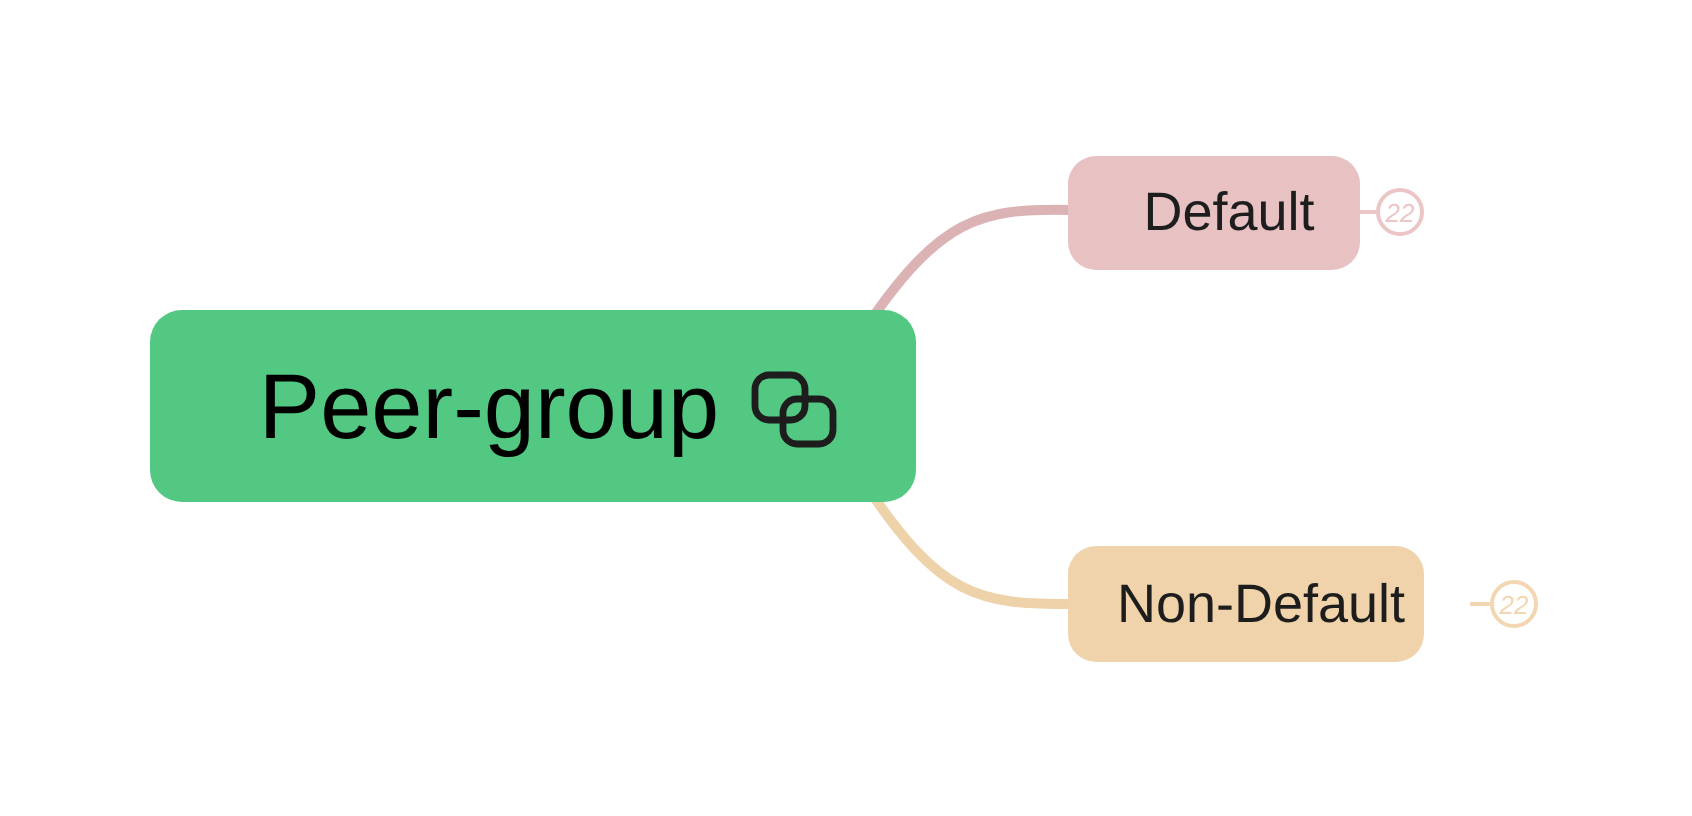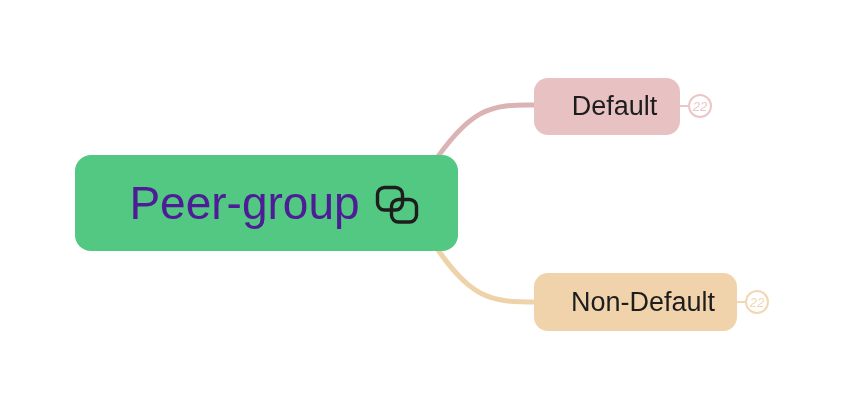--- a/index.html
+++ b/index.html
@@ -49,21 +49,21 @@
     font-weight: 500;
   }
   .topic-default {
     left: 534px;
     top: 78px;
     width: 146px;
   }
   .topic-nondefault {
     left: 534px;
     top: 273px;
-    width: 203px;
+    width: 178px;
     height: 58px;
   }
   .count-badge {
     position: absolute;
     width: 24px;
     height: 24px;
     border-radius: 50%;
     border: 2px solid;
     box-sizing: border-box;
     display: flex;
@@ -92,21 +92,21 @@
 
 <div class="canvas">
 
   <svg class="branches-svg">
     <path d="M 430 168 C 470 108 490 104 536 105" fill="none" stroke-width="5" stroke-linecap="round" stroke="#DBB3B5"></path>
     <path d="M 430 238 C 470 300 490 302 536 302" fill="none" stroke-width="5" stroke-linecap="round" stroke="#EED2A9"></path>
     <path d="M 678 106 L 690 106" fill="none" stroke-width="2" stroke="#ECC6C7"></path>
     <path d="M 735 302 L 747 302" fill="none" stroke-width="2" stroke="#F2D7B2"></path>
   </svg>
 
-  <div class="topic topic-root" style="background-color: rgb(82, 200, 130); color: #4c1d95;">
+  <div class="topic topic-root" style="background-color: rgb(82, 200, 130); color: #000000;">
     <span>Peer-group</span>
     <svg class="link-icon" width="44" height="40" viewBox="0 0 44 40">
       <rect x="16.5" y="14.5" width="25" height="22.5" rx="7" fill="none" stroke="#1d1d1d" stroke-width="3.4"></rect>
       <rect x="2.5" y="2.5" width="25" height="22.5" rx="7" fill="none" stroke="#1d1d1d" stroke-width="3.4"></rect>
     </svg>
   </div>
 
   <div class="topic topic-child topic-default" style="background-color: rgb(232, 193, 195); color: rgb(29, 29, 29);">
     <span>Default</span>
   </div>

